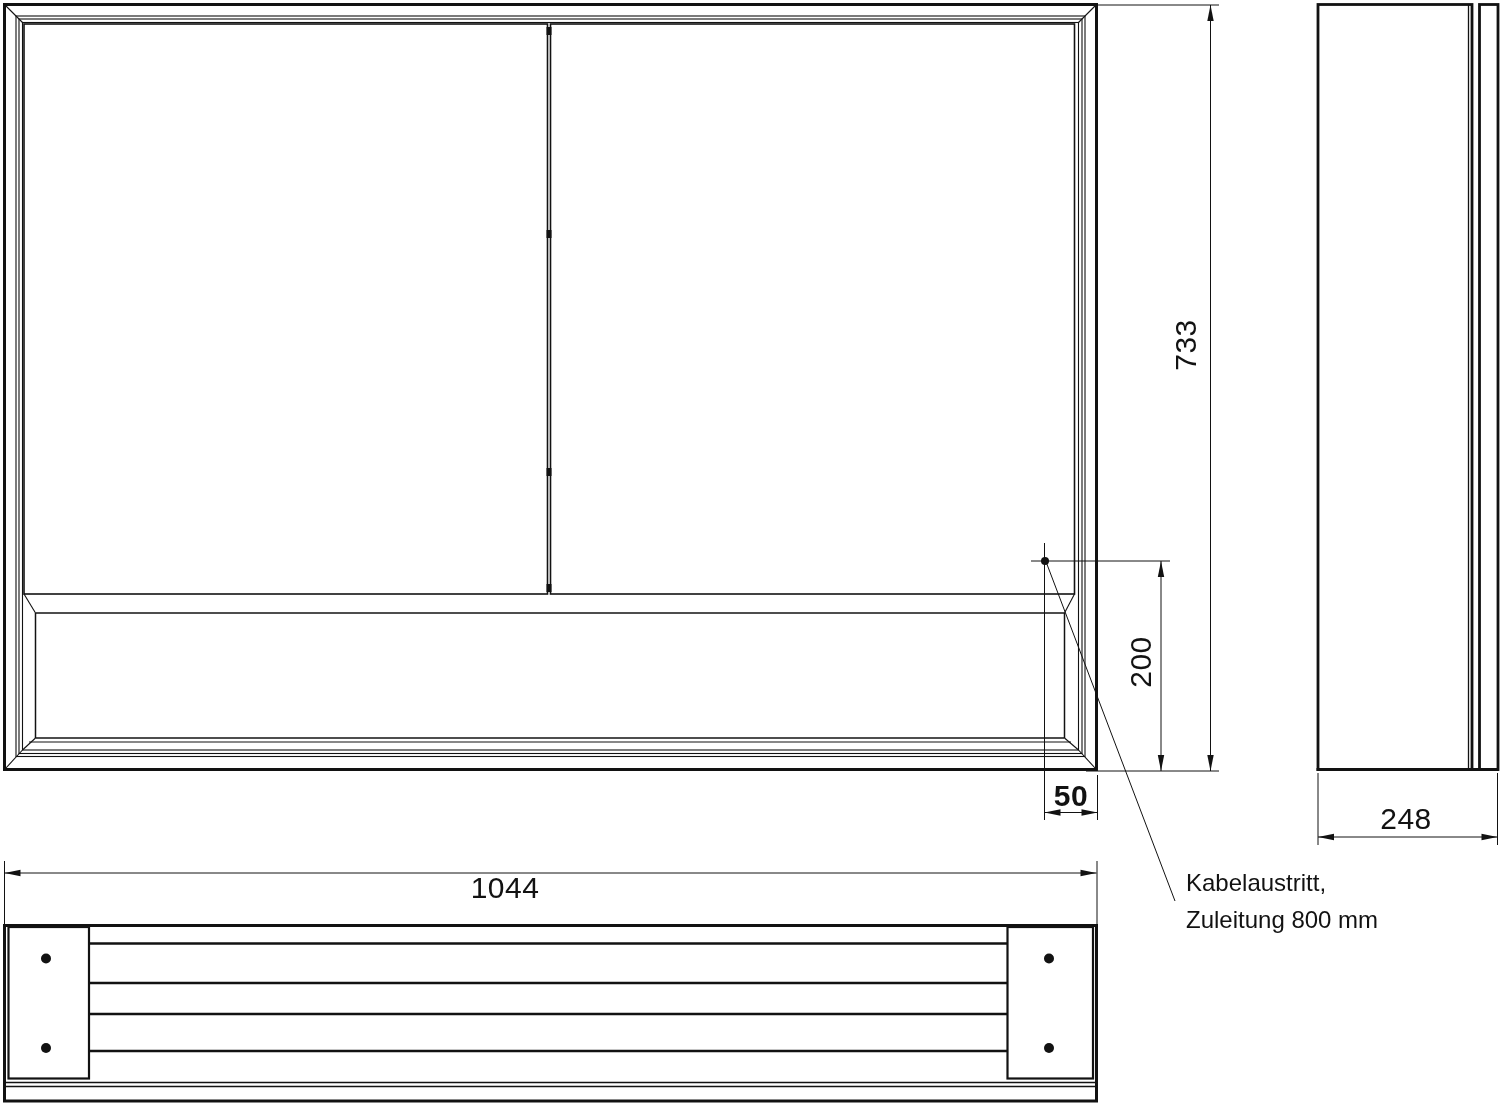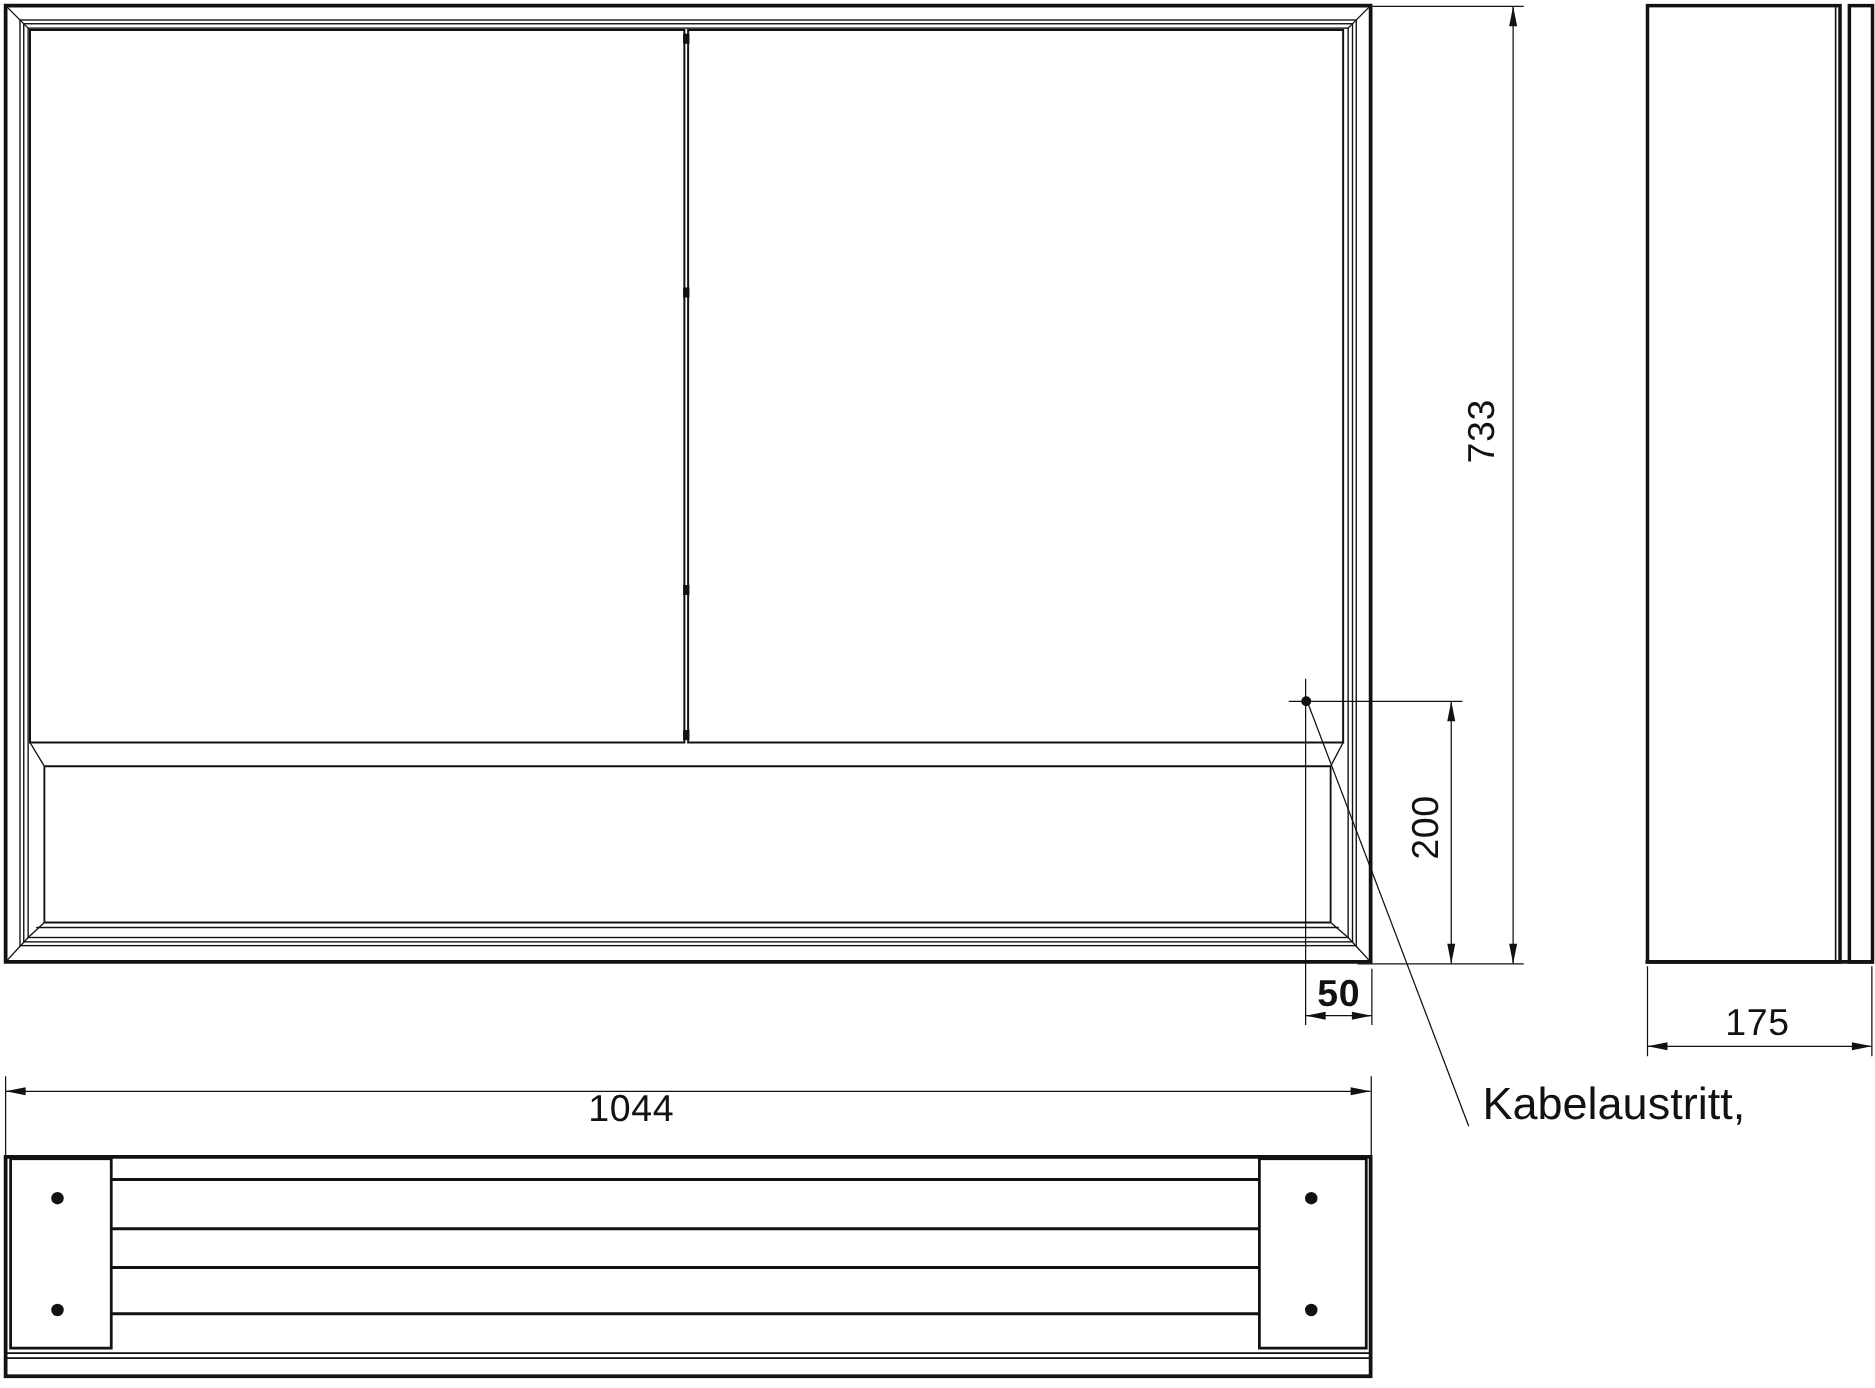--- a/index.html
+++ b/index.html
@@ -31,21 +31,21 @@
     letter-spacing: 0.5px;
     transform: translate(-50%, -50%);
   }
   .dim-label.rot {
     transform: translate(-50%, -50%) rotate(-90deg);
   }
   .annotation {
     position: absolute;
     left: 1186px;
     top: 864px;
-    font-size: 36px;
+    font-size: 24px;
     line-height: 37px;
     color: #121212;
     white-space: nowrap;
   }
 </style>
 </head>
 <body>
 
 <div class="canvas">
 
@@ -159,19 +159,20 @@
   </svg>
 
   <div class="dim-label rot" style="left:1186px; top:345px;">733</div>
 
   <div class="dim-label rot" style="left:1141px; top:662px;">200</div>
 
   <div class="dim-label" style="left:1071px; top:796px;font-weight:bold;">50</div>
 
   <div class="dim-label" style="left:505px; top:855px;margin-top:33px;">1044</div>
 
-  <div class="dim-label" style="left:1406px; top:819px;">175</div>
+  <div class="dim-label" style="left:1406px; top:819px;">248</div>
 
   <div class="annotation">
     <div>Kabelaustritt,</div>
+    <div>Zuleitung 800 mm</div>
   </div>
 
 </div>
 
 </body></html>

